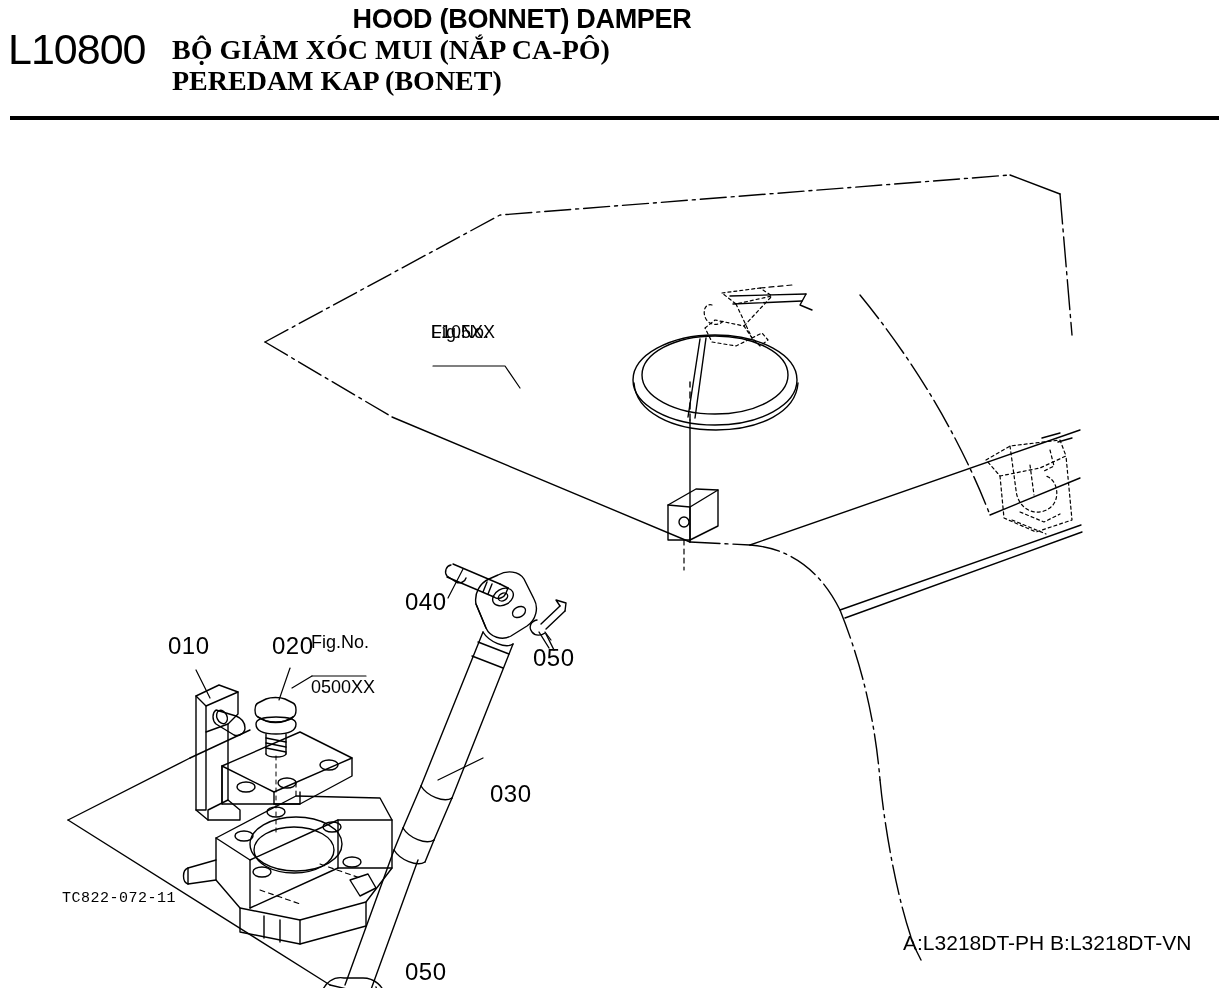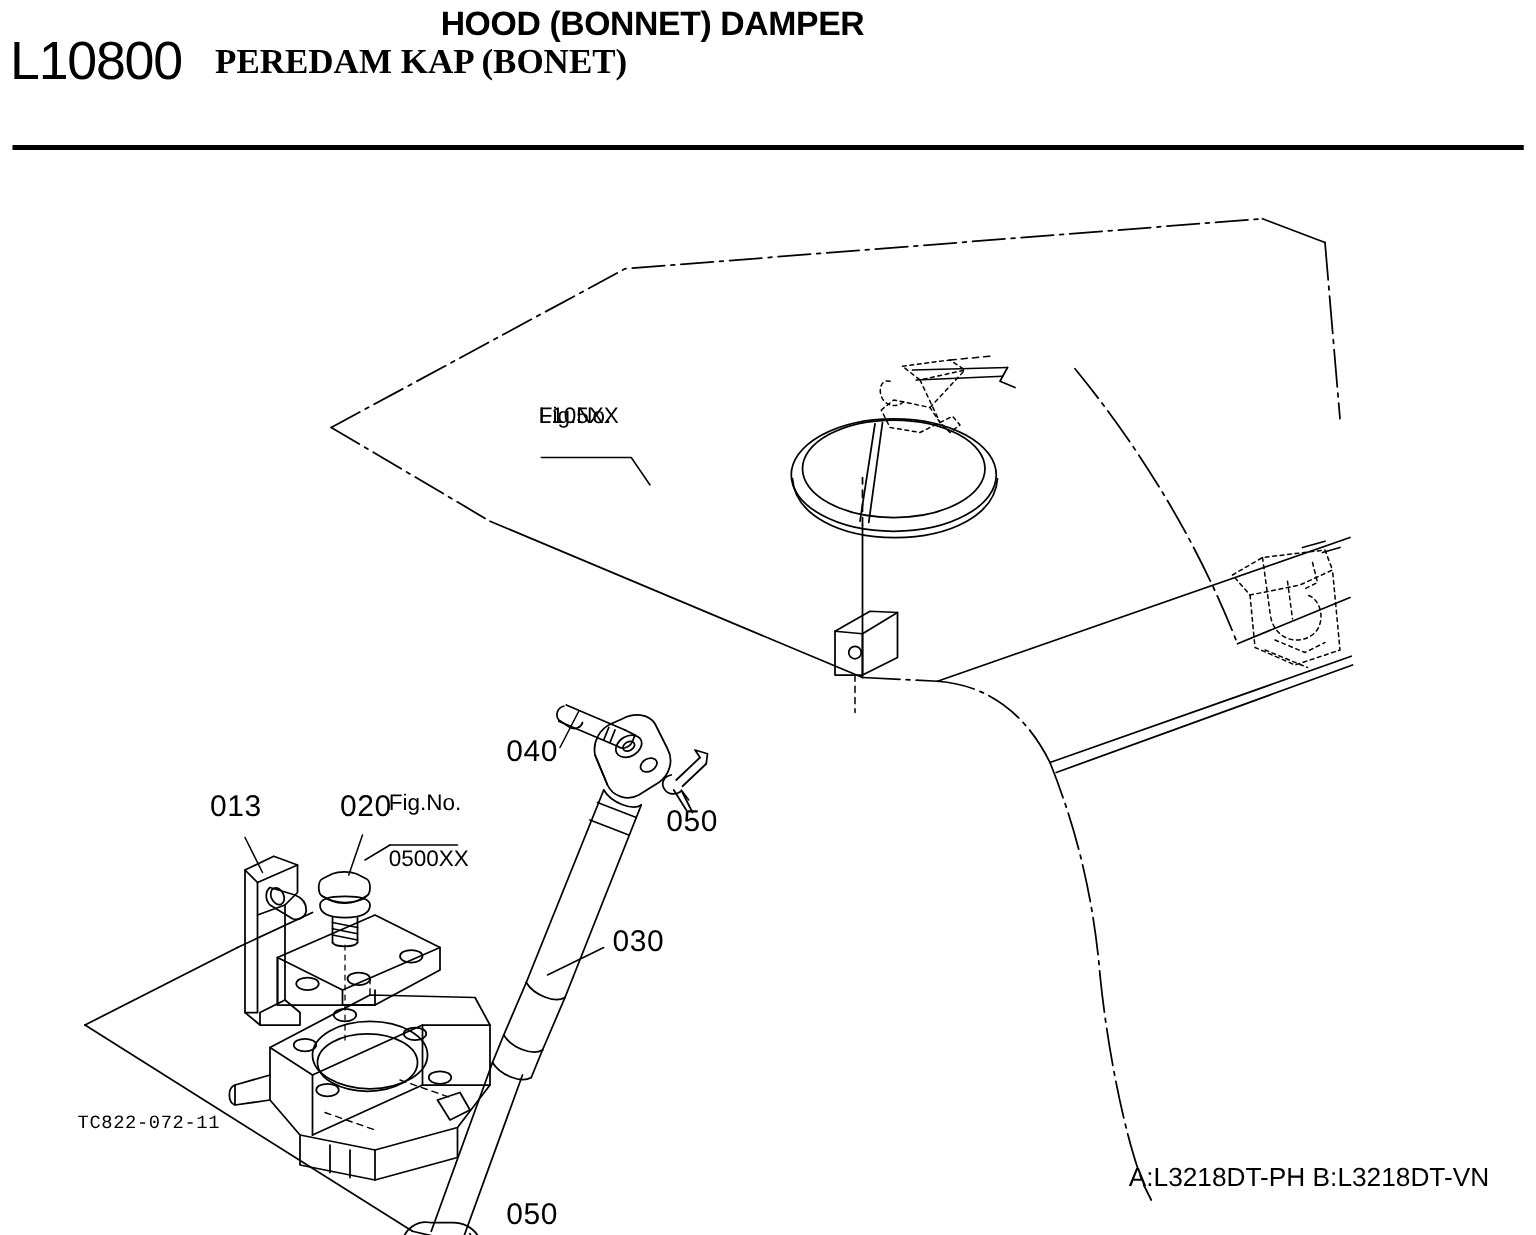--- a/index.html
+++ b/index.html
@@ -51,20 +51,21 @@
 </style>
 </head>
 <body>
 
 <div id="sheet">
 
   <div class="hdr">
     <div class="fig-code">L10800</div>
     <div class="titles">
       <div class="t-en">HOOD (BONNET) DAMPER</div>
+      <div class="t-vi">BỘ GIẢM XÓC MUI (NẮP CA-PÔ)</div>
       <div class="t-id">PEREDAM KAP (BONET)</div>
     </div>
   </div>
   <div class="rule"></div>
 
 
   <div class="draw">
     <svg width="1229" height="868" viewBox="0 0 1229 868">
       <g fill="none" stroke="#000" stroke-width="1.4" stroke-linecap="round" stroke-linejoin="round">
 
@@ -309,23 +310,23 @@
           <path d="M400 876 L378 884"></path>
 
           <path d="M433 246 L505 246 L520 268"></path>
 
           <path d="M312 556 L366 556"></path>
           <path d="M312 556 L292 568"></path>
         </g>
       </g>
     </svg>
 
-    <span class="lbl lbl-num" style="left:168px;top:512px;">013</span>
+    <span class="lbl lbl-num" style="left:168px;top:512px;">010</span>
     <span class="lbl lbl-num" style="left:272px;top:512px;">020</span>
-    <span class="lbl lbl-num" style="left:490px;top:620px;">030</span>
+    <span class="lbl lbl-num" style="left:490px;top:660px;">030</span>
     <span class="lbl lbl-num" style="left:405px;top:468px;">040</span>
     <span class="lbl lbl-num" style="left:533px;top:524px;">050</span>
     <span class="lbl lbl-num" style="left:405px;top:838px;">050</span>
 
     <div class="figbox" style="left:431px;top:202px;">
       <span class="lbl lbl-fig l1">Fig.No.</span>
       <span class="lbl lbl-fig l2" style="position:relative;">L105XX</span>
     </div>
 
     <div class="figbox" style="left:311px;top:512px;">

